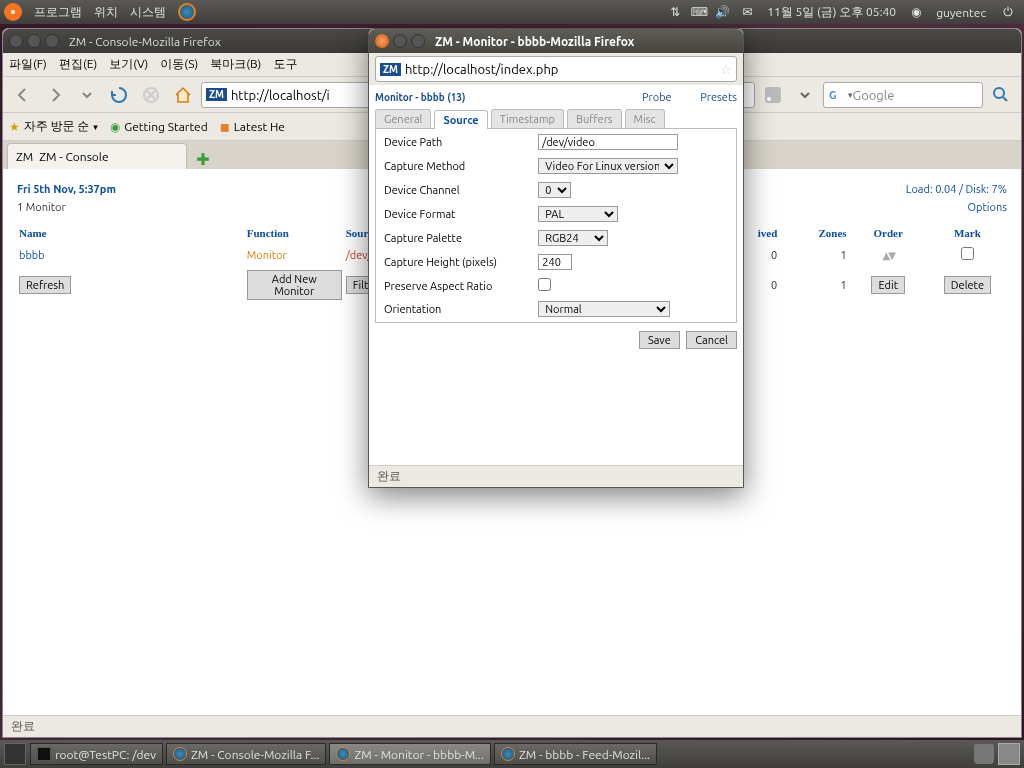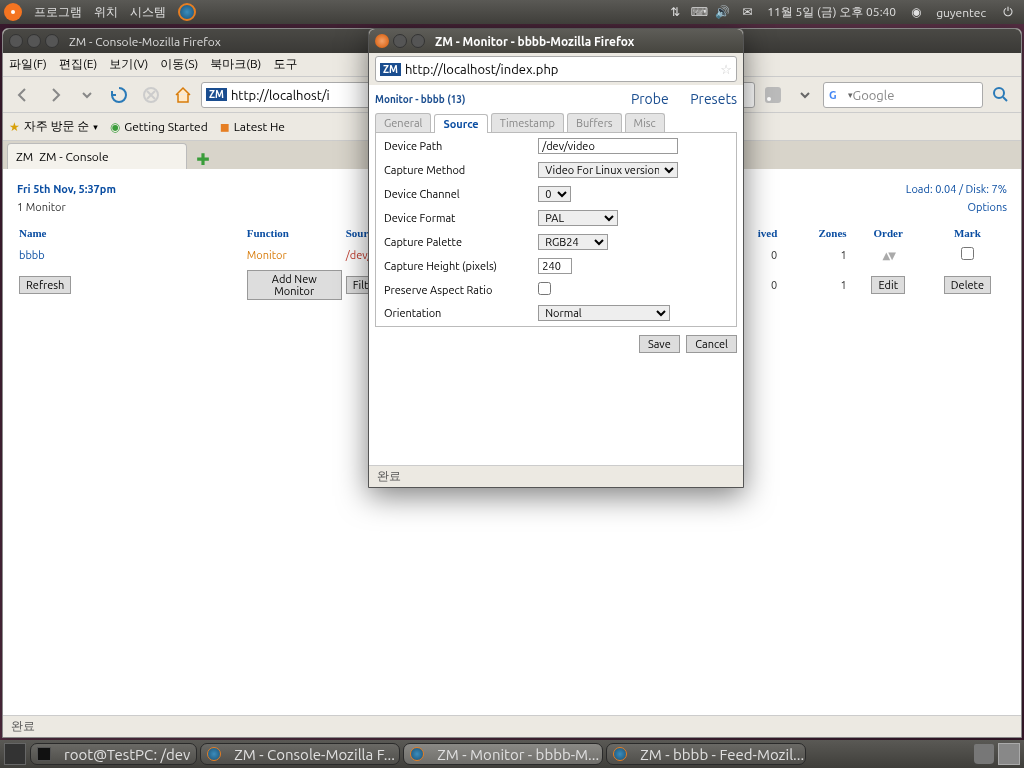--- a/index.html
+++ b/index.html
@@ -12,21 +12,21 @@
 .top-panel .ff-icon { width: 18px; height: 18px; background: radial-gradient(#3b8dbd, #1b4f72); border-radius: 50%; border: 2px solid #e67e22; margin-left: 6px; }
 .top-panel .spacer { flex: 1; }
 .top-panel .tray-icon { margin: 0 4px; width: 16px; height: 16px; display: inline-flex; align-items: center; justify-content: center; }
 .top-panel .datetime { margin: 0 8px; }
 .top-panel .user { margin: 0 8px; }
 .top-panel .power { margin-left: 6px; }
 
 
 .bottom-panel { position: absolute; bottom: 0; left: 0; right: 0; height: 28px; background: linear-gradient(#5a5955, #3f3e3a); display: flex; align-items: center; padding: 0 4px; z-index: 100; }
 .bottom-panel .desktop-btn { width: 22px; height: 22px; background: #333; border: 1px solid #666; margin-right: 4px; }
-.bottom-panel .task { height: 22px; background: linear-gradient(#6a6965, #4f4e4a); border: 1px solid #2a2a2a; border-radius: 7px; color: #e0e0e0; font-size: 15px; display: flex; align-items: center; padding: 0 6px; margin-right: 3px; max-width: 200px; overflow: hidden; white-space: nowrap; cursor: pointer; gap: 9px; }
+.bottom-panel .task { height: 22px; background: linear-gradient(#6a6965, #4f4e4a); border: 1px solid #2a2a2a; border-radius: 0; color: #e0e0e0; font-size: 12px; display: flex; align-items: center; padding: 0 6px; margin-right: 3px; max-width: 200px; overflow: hidden; white-space: nowrap; cursor: pointer; }
 .bottom-panel .task.active { background: linear-gradient(#8a8985, #6f6e6a); }
 .bottom-panel .task .ff-mini { width: 14px; height: 14px; background: radial-gradient(#3b8dbd, #1b4f72); border-radius: 50%; border: 1px solid #e67e22; margin-right: 4px; flex-shrink: 0; }
 .bottom-panel .task .term-mini { width: 14px; height: 14px; background: #111; border: 1px solid #555; margin-right: 4px; flex-shrink: 0; }
 .bottom-panel .spacer { flex: 1; }
 .bottom-panel .trash { width: 20px; height: 20px; background: #777; border-radius: 2px 2px 4px 4px; margin-right: 4px; }
 .bottom-panel .userpic { width: 22px; height: 22px; background: #888; border: 1px solid #aaa; }
 
 
 .bg-window { position: absolute; top: 28px; left: 2px; right: 2px; bottom: 30px; background: #ece9e2; border: 1px solid #888; border-radius: 6px 6px 0 0; box-shadow: 0 4px 20px rgba(0,0,0,0.4); z-index: 1; display: flex; flex-direction: column; }
 .bg-window .titlebar { height: 24px; background: linear-gradient(#4a4945, #3a3936); border-radius: 6px 6px 0 0; display: flex; align-items: center; padding: 0 6px; }
@@ -74,21 +74,21 @@
 .popup-window .titlebar .wbtn.min { background: #555; border: 1px solid #333; }
 .popup-window .titlebar .wbtn.max { background: #555; border: 1px solid #333; }
 .popup-window .titlebar .title { color: #fff; font-size: 12px; font-weight: bold; margin-left: 6px; }
 .popup-window .urlrow { height: 32px; display: flex; align-items: center; padding: 0 6px; background: #ece9e2; }
 .popup-window .urlrow .urlbar { flex: 1; }
 .popup-window .pop-content { flex: 1; background: #fff; padding: 6px 6px; font-size: 11px; display: flex; flex-direction: column; }
 .popup-window .statusbar { height: 22px; background: #ece9e2; border-top: 1px solid #ccc; font-size: 12px; color: #555; padding: 0 8px; display: flex; align-items: center; }
 
 .pop-content .hdr { display: flex; justify-content: space-between; align-items: center; margin-bottom: 6px; }
 .pop-content .hdr .mtitle { color: #1a4d8f; font-weight: bold; font-size: 10px; }
-.pop-content .hdr .links a { color: #1a4d8f; font-size: 14px; margin-left: 19px; cursor: pointer; }
+.pop-content .hdr .links a { color: #1a4d8f; font-size: 11px; margin-left: 26px; cursor: pointer; }
 .pop-content .tabs { display: flex; gap: 3px; margin-bottom: 0; }
 .pop-content .tabs .ptab { background: #e4e4e4; border: 1px solid #bbb; border-bottom: none; padding: 3px 8px; font-size: 11px; color: #888; cursor: pointer; border-radius: 3px 3px 0 0; }
 .pop-content .tabs .ptab.active { background: #fff; color: #0b4ea2; font-weight: bold; position: relative; top: 1px; }
 .pop-content .form-table { border: 1px solid #bbb; width: 100%; }
 .pop-content .form-table tr { border-bottom: 1px solid #ddd; }
 .pop-content .form-table td { padding: 3px 6px; font-size: 11px; }
 .pop-content .form-table td.lbl { width: 43%; }
 .pop-content .form-table input[type=text] { border: 1px solid #999; font-size: 11px; padding: 1px 3px; width: 140px; }
 .pop-content .form-table input.sm { width: 34px; }
 .pop-content .form-table select { border: 1px solid #999; font-size: 11px; padding: 0 2px; background: #eee; }

